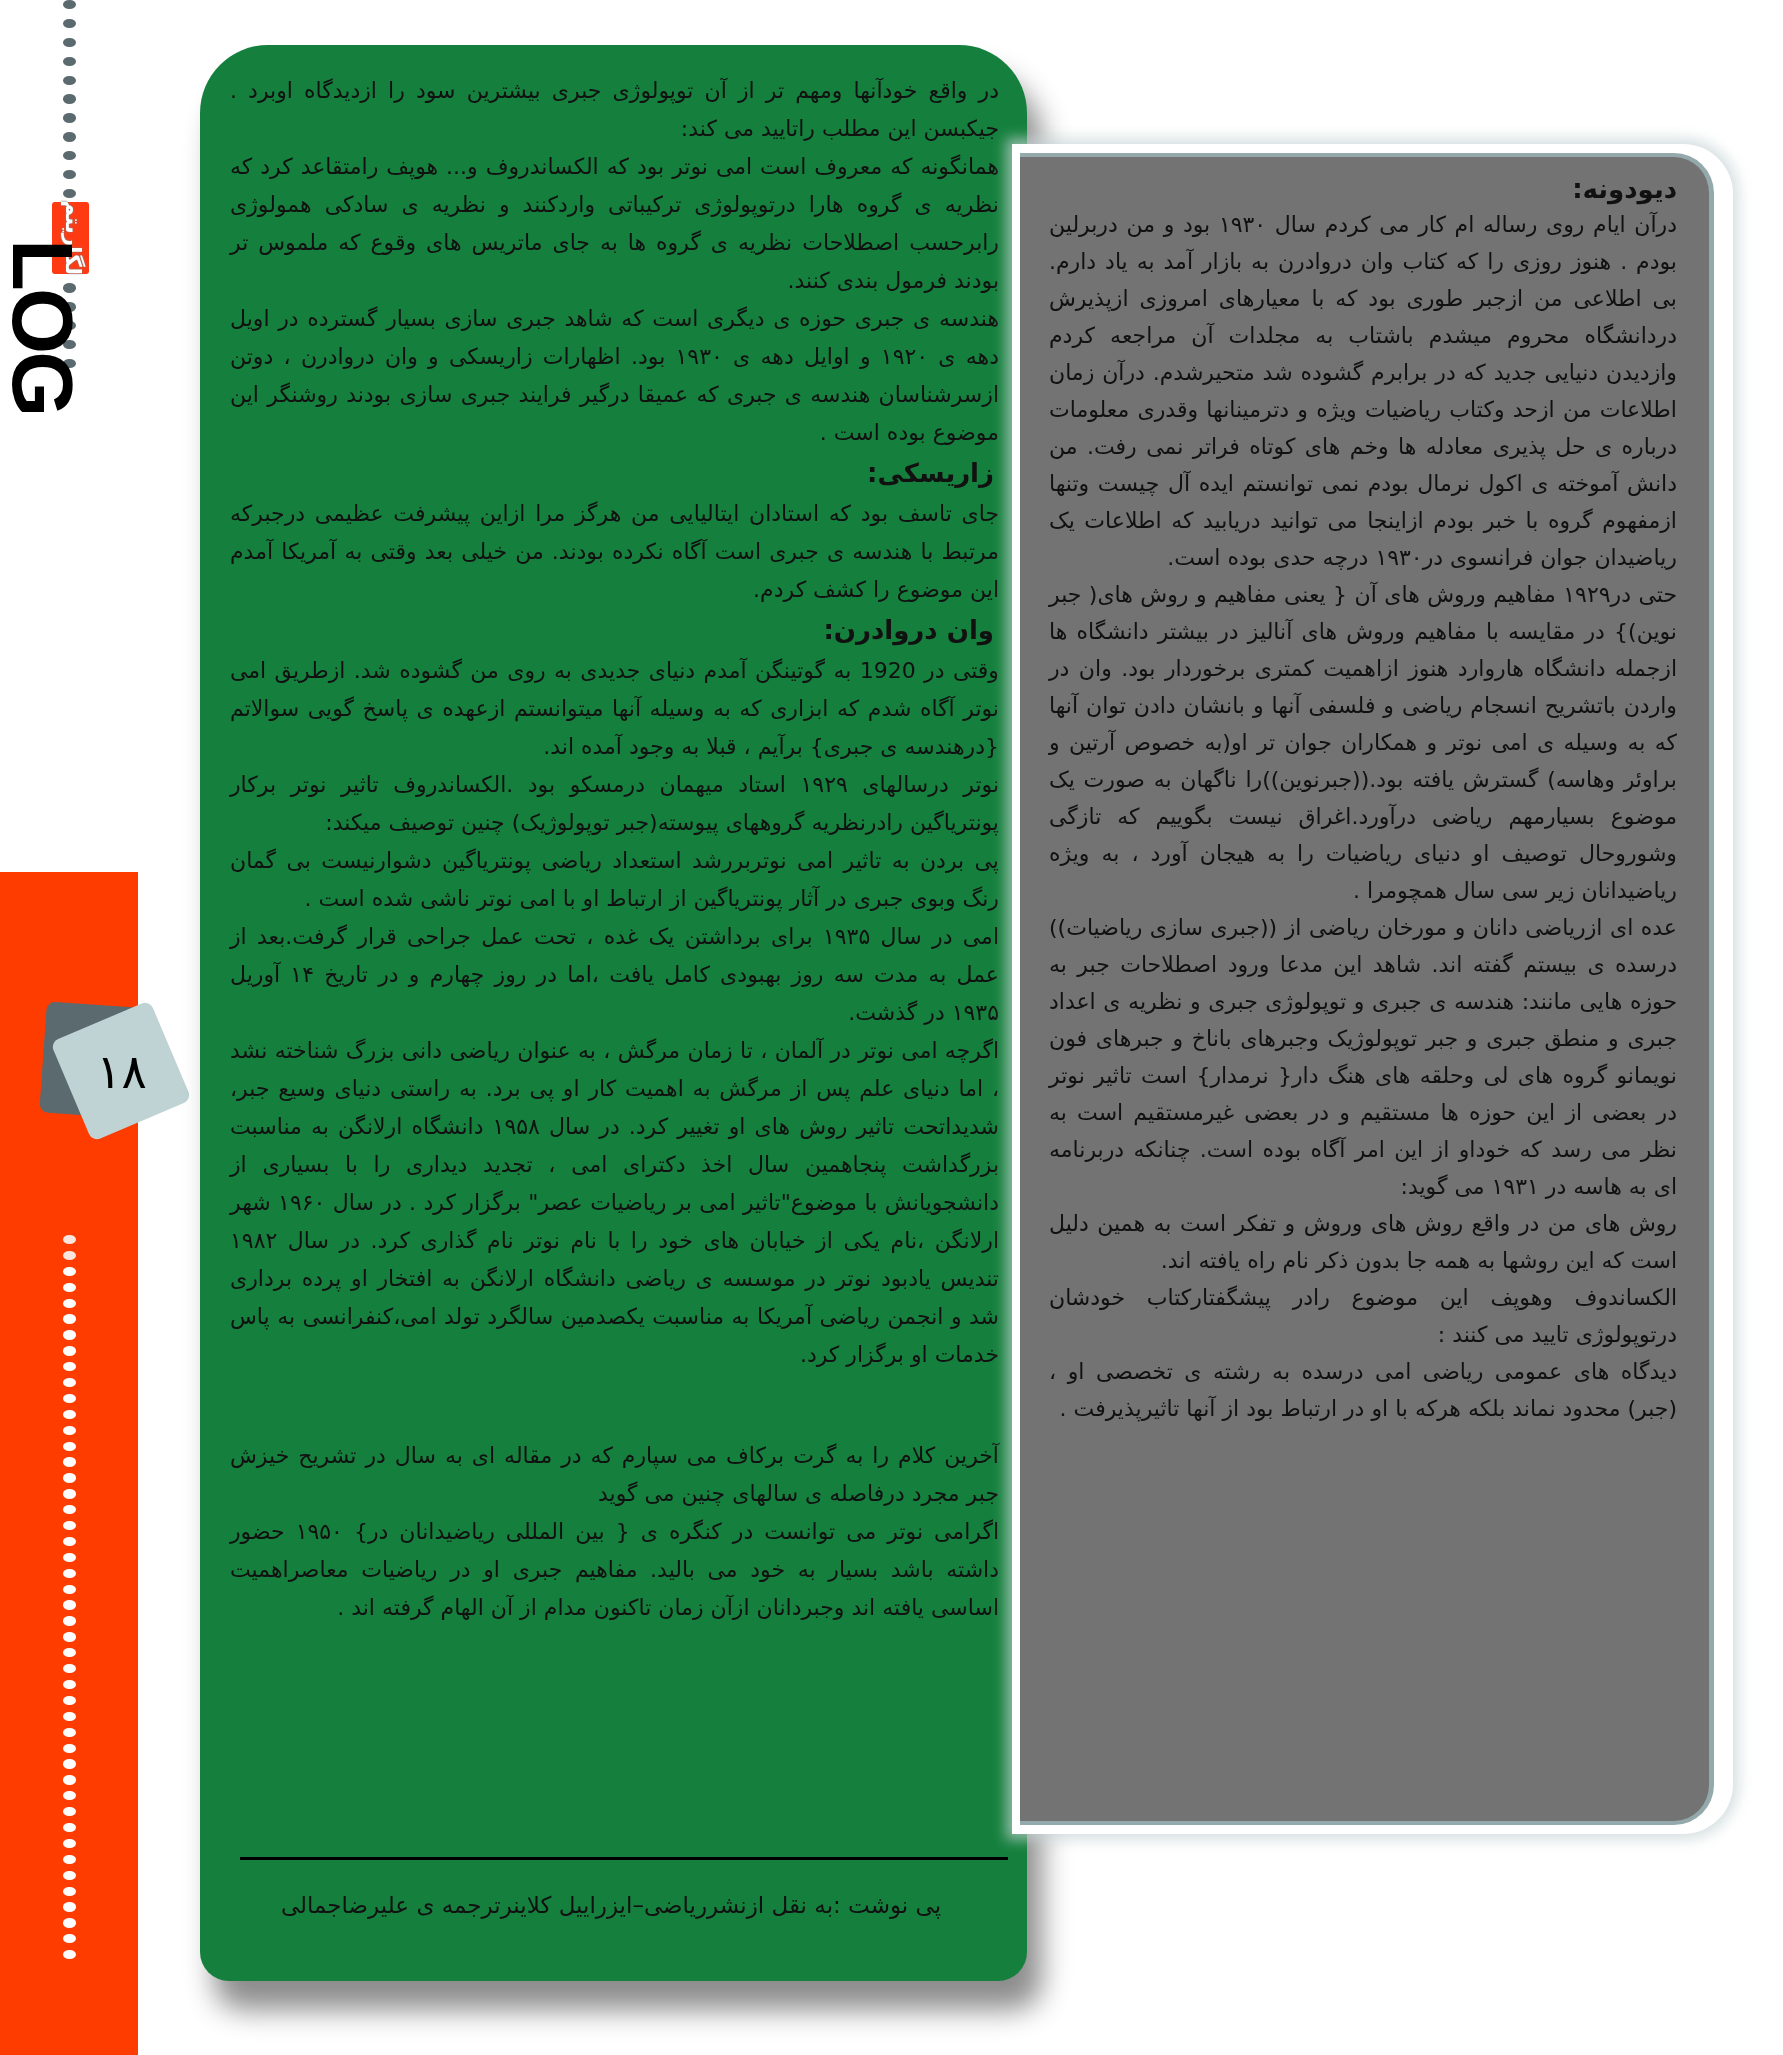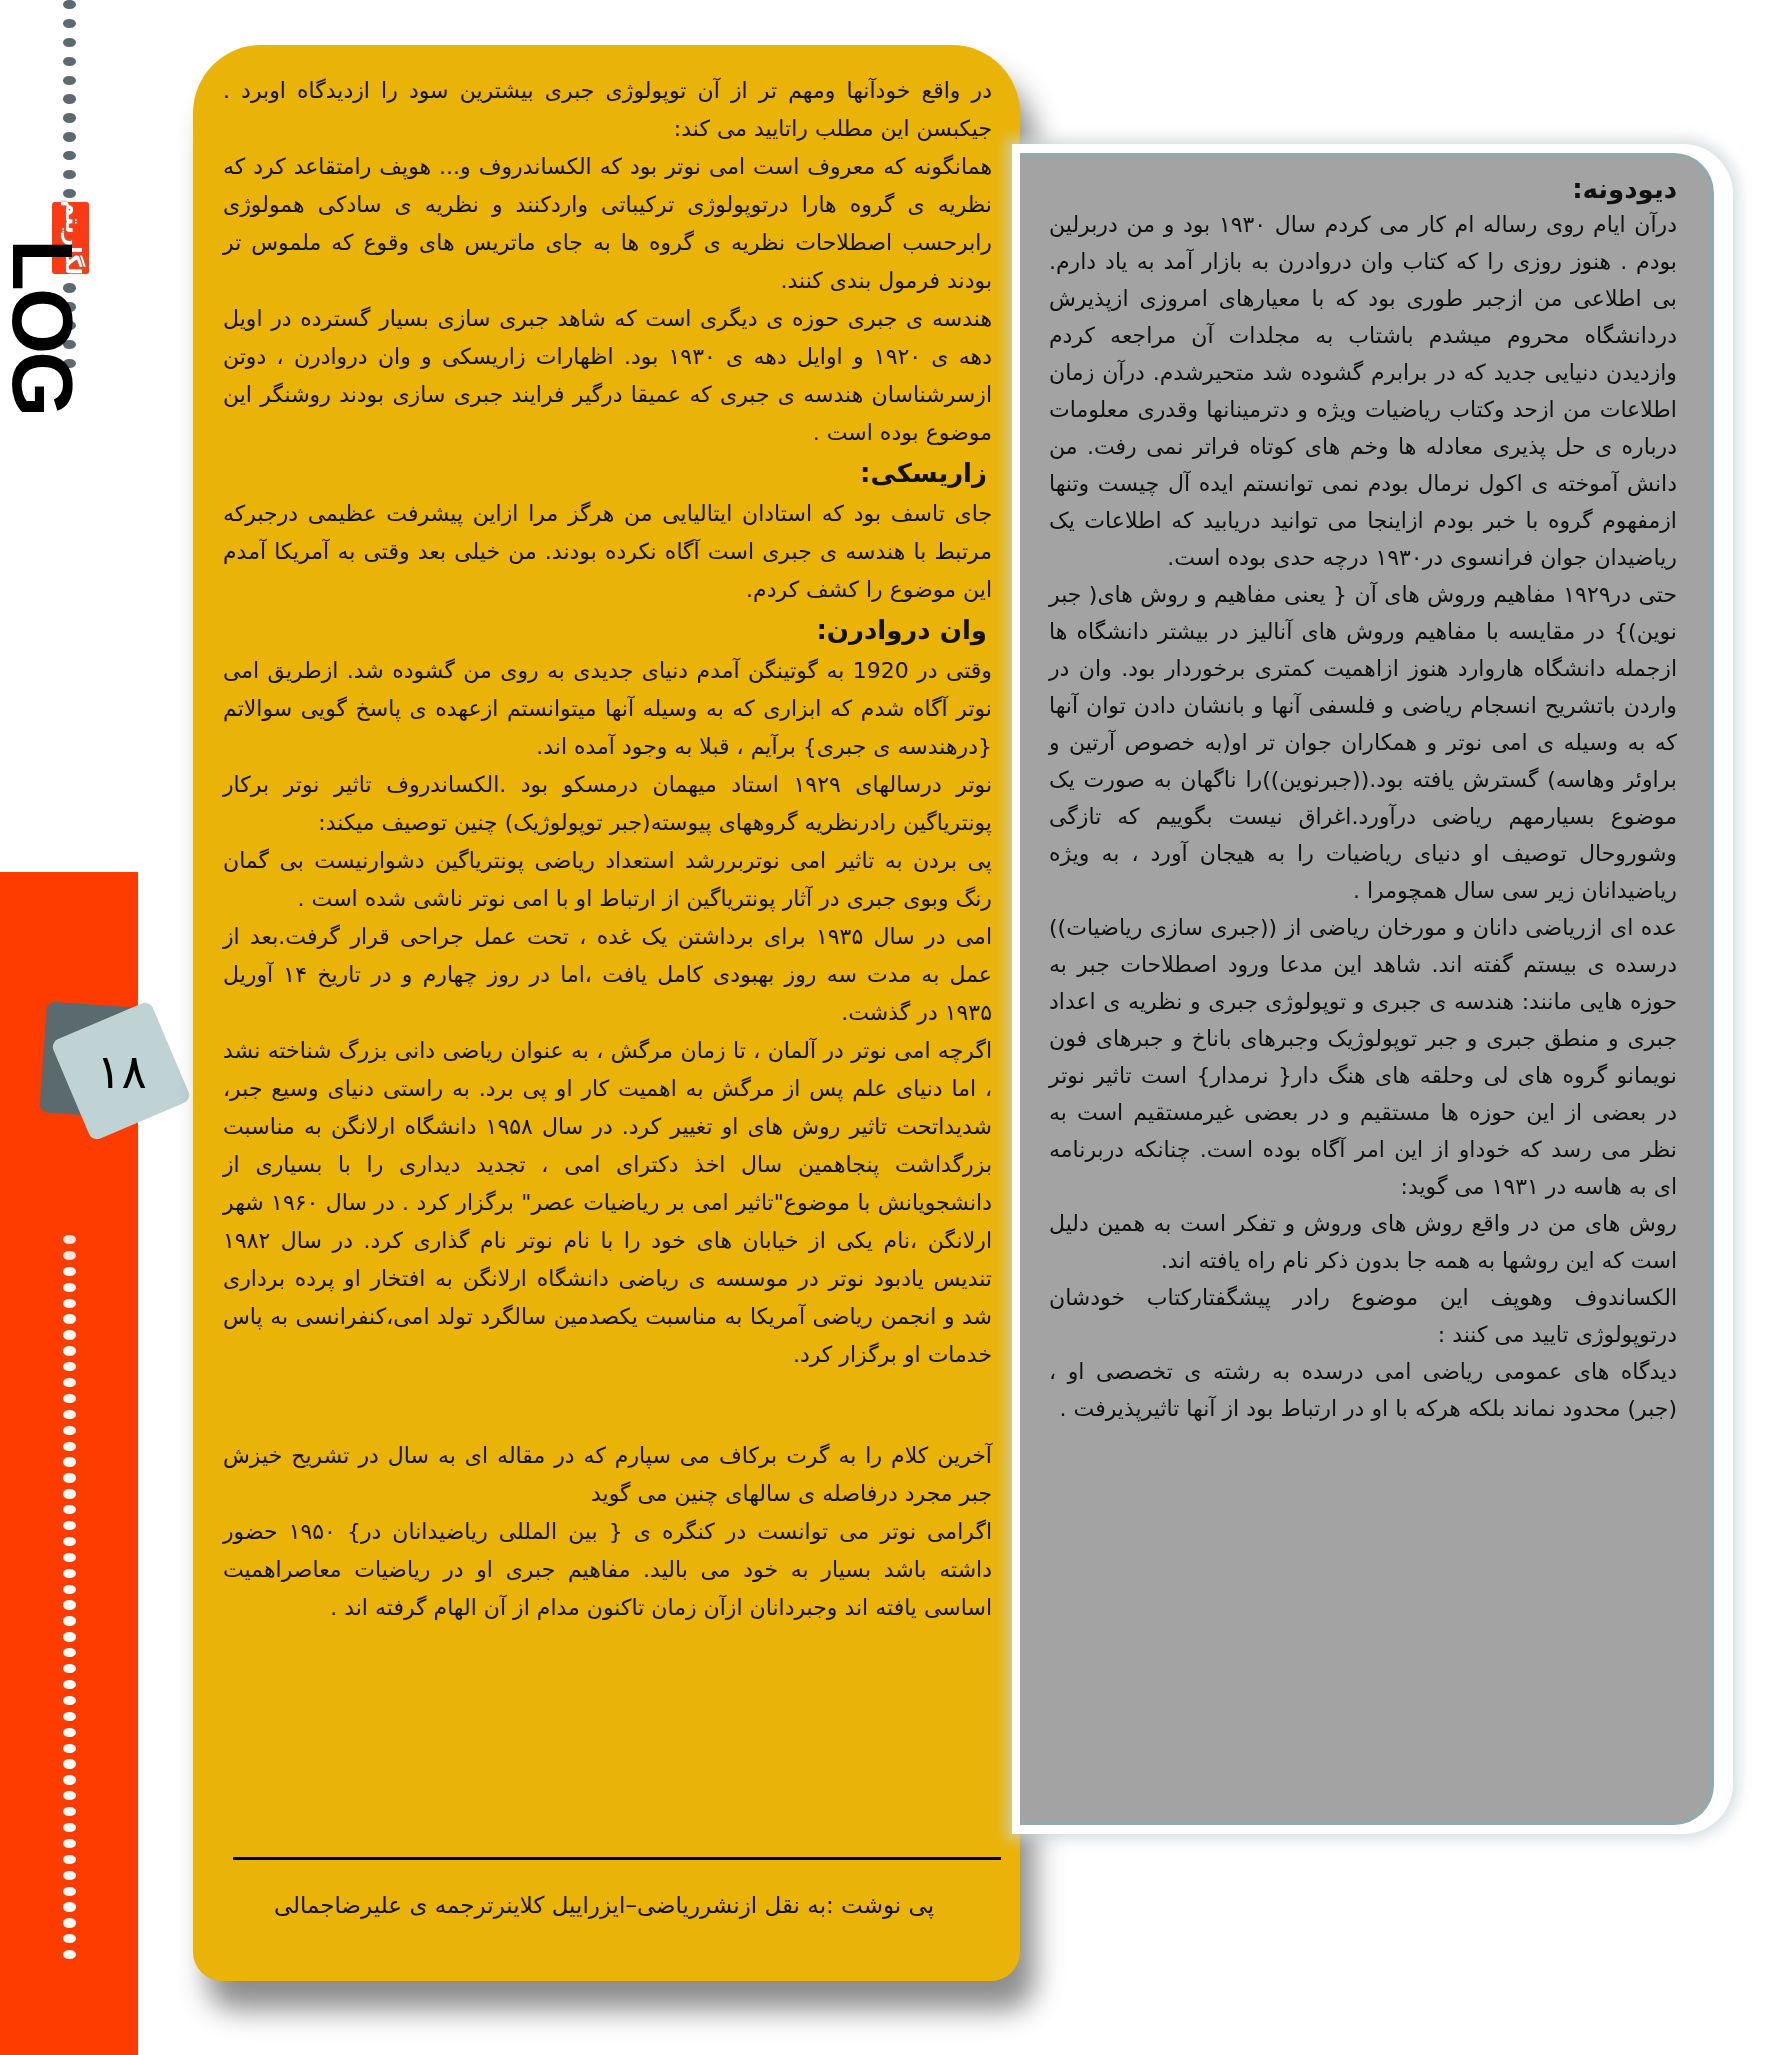--- a/index.html
+++ b/index.html
@@ -24,36 +24,36 @@
   .dot-light.faint { background: #fbe6de; }
 
   .page-badge { position: absolute; left: 20px; top: 1001px; width: 158px; height: 144px; }
   .badge-back { position: absolute; left: 0; top: 0; width: 108px; height: 111px; background: #5b6a6e;
     border-radius: 8.6px; transform: rotate(4deg); left: 23px; top: 3.6px; }
   .badge-front { position: absolute; left: 47px; top: 16px; width: 108px; height: 108px; background: #bfd3d4;
     border-radius: 8.6px; transform: rotate(-23deg); display: flex; align-items: center; justify-content: center; }
   .badge-num { font-family: "DejaVu Sans", sans-serif; font-size: 47px; color: #000; transform: rotate(23deg); direction: rtl; letter-spacing: 10px; }
 
   
-  .card-left { position: absolute; left: 193px; top: 45px; width: 827px; height: 1936px;
-    background: #eab308; border-radius: 68px 68px 0 0;
+  .card-left { position: absolute; left: 200px; top: 45px; width: 827px; height: 1936px;
+    background: #15803d; border-radius: 68px 68px 0 0;
     box-shadow: 14.4px 29px 29px rgba(0,0,0,0.45); border-bottom-left-radius: 29px; border-bottom-right-radius: 29px; }
   .card-left .body { position: absolute; left: 30px; top: 27px; width: 769px; direction: rtl; text-align: justify;
     font-family: "DejaVu Sans", sans-serif; font-size: 22px; line-height: 38px; font-weight: 500; }
   .card-left .body p { margin: 0; text-align-last: right; }
   .card-left .body h3 { font-size: 26px; font-weight: bold; line-height: 33px; margin: 5px; }
   .gap { height: 63px; }
   .card-left .rule { position: absolute; left: 40px; top: 1812px; width: 768px; height: 2.9px; background: #000; }
   .card-left .footnote { position: absolute; left: 40px; top: 1847px; width: 768px; direction: rtl; text-align: center;
     padding-right: 26px; font-size: 23px; font-family: "DejaVu Sans", sans-serif; }
 
   
   .card-right-outer { position: absolute; left: 1012px; top: 144px; width: 721px; height: 1690px;
     border-radius: 0 50px 50px 0; box-shadow: 0 0 13px 5.8px rgba(200,212,214,0.7); background: #fff; }
-  .card-right { position: absolute; left: 1020px; top: 153px; width: 694px; height: 1672px; background: #a3a3a3;
+  .card-right { position: absolute; left: 1020px; top: 153px; width: 694px; height: 1672px; background: #737373;
     border-top: 4.3px solid #94a9ab; border-bottom: 4.3px solid #94a9ab; border-right: 5px solid #94a9ab;
     border-radius: 0 40px 40px 0; }
   .card-right .body { position: absolute; left: 29px; top: 16px; width: 628px; direction: rtl; text-align: justify;
     font-family: "DejaVu Sans", sans-serif; font-size: 22px; line-height: 37px; font-weight: 500; }
   .card-right .body p { margin: 0; text-align-last: right; }
   .card-right .body h3 { font-size: 26px; font-weight: bold; line-height: 33px; margin: 0; }
 </style>
 </head>
 <body>
 

